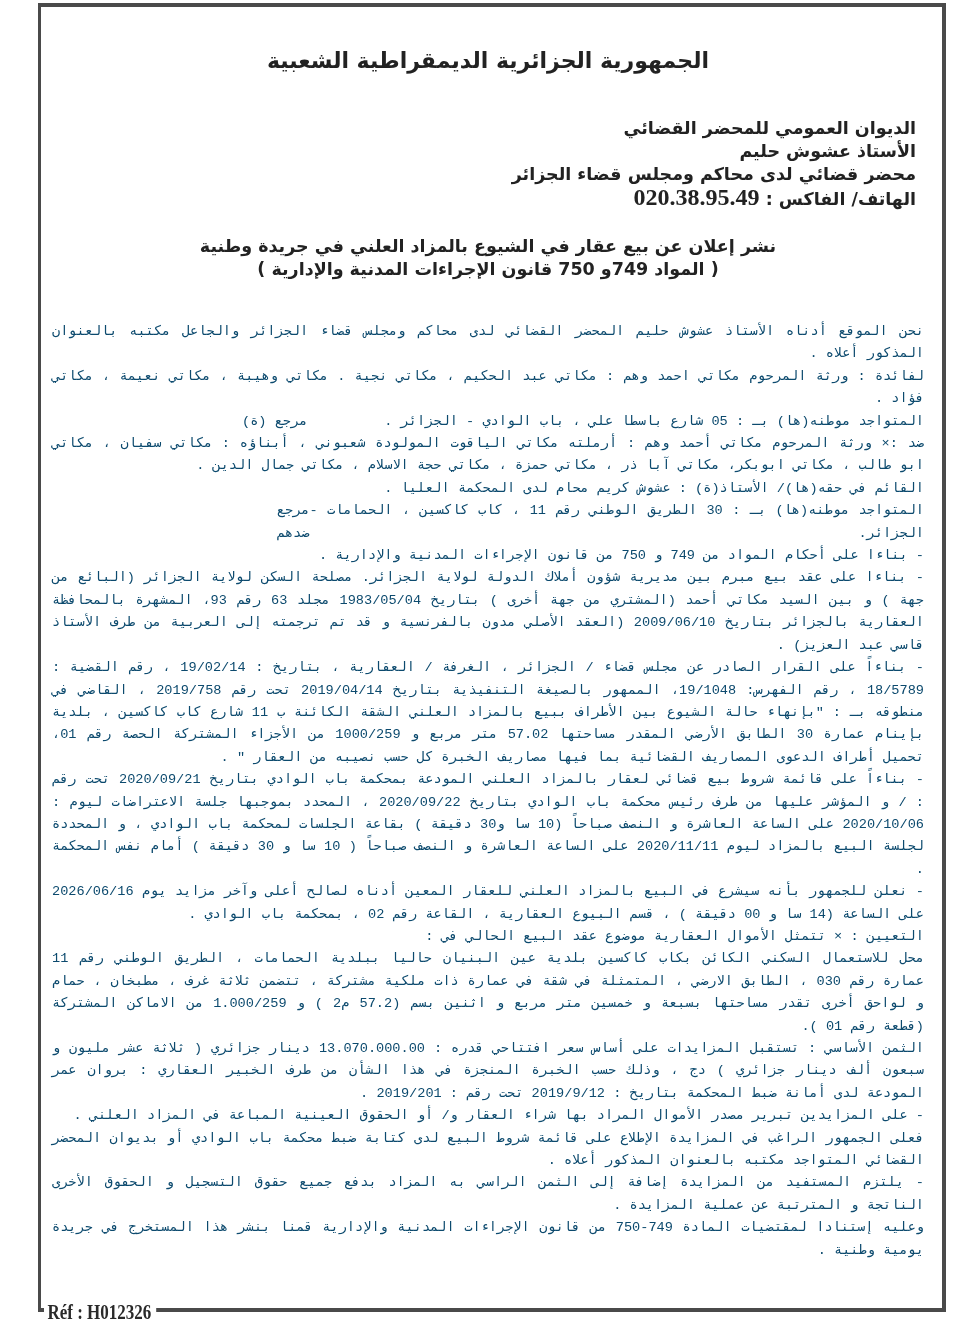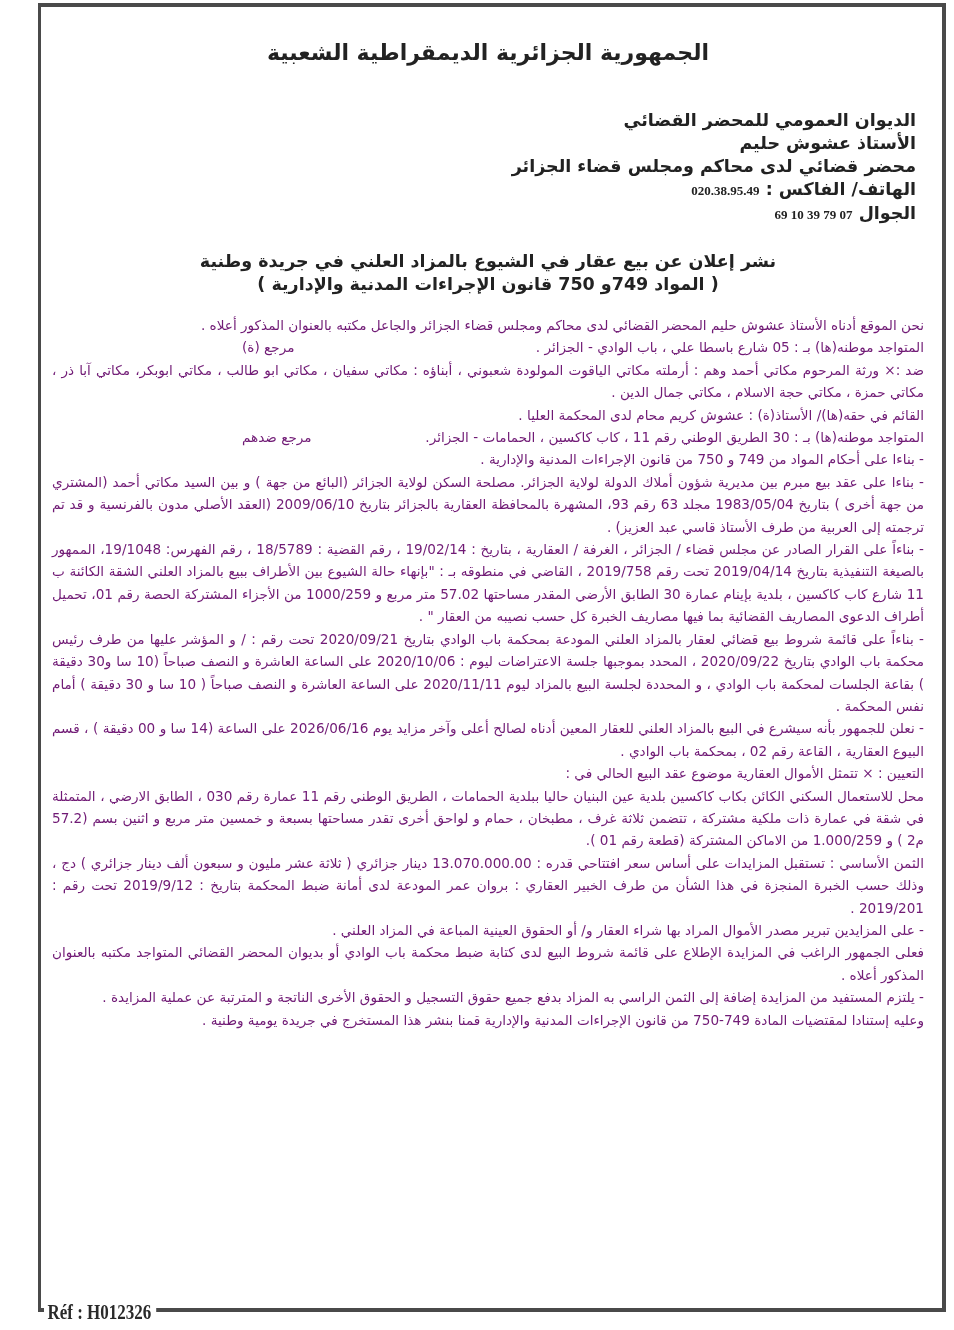--- a/index.html
+++ b/index.html
@@ -3,25 +3,25 @@
 <meta charset="utf-8">
 <style>
   html, body { margin: 0; padding: 0; background: #ffffff; }
   body { width: 954px; height: 1330px; position: relative; overflow: hidden; font-family: "DejaVu Sans", sans-serif; color: #1a1a1a; }
   .frame-top { position: absolute; left: 38px; right: 8px; top: 3px; height: 4px; background: #4a4a4a; }
   .frame-right { position: absolute; right: 8px; top: 3px; bottom: 20px; width: 4px; background: #4a4a4a; }
   .frame-left { position: absolute; left: 38px; top: 3px; bottom: 20px; width: 3px; background: #4a4a4a; }
   .frame-bottom { position: absolute; left: 38px; right: 8px; bottom: 18px; height: 4px; background: #4a4a4a; }
   .ref-label { position: absolute; left: 44px; bottom: 6px; background: #fff; padding: 0 6px 0 4px; font-family: "Liberation Serif", serif; font-weight: bold; font-size: 20px; color: #2a2a2a; letter-spacing: 0px; transform: scaleX(0.85); transform-origin: left center; }
   .content { position: absolute; left: 52px; right: 30px; top: 28px; direction: rtl; }
-  .country { text-align: center; font-weight: bold; font-size: 22px; margin: 12px 0 26px; color: #222; }
+  .country { text-align: center; font-weight: bold; font-size: 22px; margin: 20px 0 26px; color: #222; }
   .office { text-align: right; padding-right: 8px; font-weight: bold; font-size: 17.5px; line-height: 23px; color: #222; margin-top: 44px; }
-  .office .num { font-family: "Liberation Serif", serif; font-size: 13px; }
-  .notice-title { text-align: center; font-weight: bold; font-size: 17.5px; line-height: 23px; margin-top: 24px; margin-bottom: 18px; color: #222; }
-  .body { font-size: 13.6px; line-height: 22.4px; text-align: justify; color: #701a75; }
+  .office .num { font-family: "Liberation Serif", serif; font-size: 24px; }
+  .notice-title { text-align: center; font-weight: bold; font-size: 17.5px; line-height: 23px; margin-top: 24px; margin-bottom: 40px; color: #222; }
+  .body { font-size: 13.6px; line-height: 22.4px; text-align: justify; color: #0c4a6e; font-family: Liberation Mono, monospace; }
   .body p { margin: 0; }
   .row-split { display: flex; justify-content: space-between; }
   .row-split .side { padding-left: 190px; }
 </style>
 </head>
 <body>
 
 <div class="frame-top"></div>
 <div class="frame-right"></div>
 <div class="frame-left"></div>
@@ -31,33 +31,30 @@
   <div class="country">الجمهورية الجزائرية الديمقراطية الشعبية</div>
 
   <div class="office">
     <div>الديوان العمومي للمحضر القضائي</div>
     <div>الأستاذ عشوش حليم</div>
     <div>محضر قضائي لدى محاكم ومجلس قضاء الجزائر</div>
     <div>
       <span>الهاتف/ الفاكس :</span>
       <span class="num">020.38.95.49</span>
     </div>
-    <div>
-      <span>الجوال</span>
-      <span class="num">07 79 39 10 69</span>
-    </div>
   </div>
 
   <div class="notice-title">
     <div>نشر إعلان عن بيع عقار في الشيوع بالمزاد العلني في جريدة وطنية</div>
     <div>( المواد 749و 750 قانون الإجراءات المدنية والإدارية )</div>
   </div>
 
   <div class="body">
     <p>نحن الموقع أدناه الأستاذ عشوش حليم المحضر القضائي لدى محاكم ومجلس قضاء الجزائر والجاعل مكتبه بالعنوان المذكور أعلاه .</p>
+    <p>لفائدة : ورثة المرحوم مكاتي احمد وهم : مكاتي عبد الحكيم ، مكاتي نجية . مكاتي وهيبة ، مكاتي نعيمة ، مكاتي فؤاد .</p>
     <p class="row-split">
       <span>المتواجد موطنه(ها) بـ : 05 شارع باسطا علي ، باب الوادي - الجزائر .</span>
       <span class="side">مرجع (ة)</span>
     </p>
     <p>ضد :× ورثة المرحوم مكاتي أحمد وهم : أرملته مكاتي الياقوت المولودة شعبوني ، أبناؤه : مكاتي سفيان ، مكاتي ابو طالب ، مكاتي ابوبكر، مكاتي آبا ذر ، مكاتي حمزة ، مكاتي حجة الاسلام ، مكاتي جمال الدين .</p>
     <p>القائم في حقه(ها)/ الأستاذ(ة) : عشوش كريم محام لدى المحكمة العليا .</p>
     <p class="row-split">
       <span>المتواجد موطنه(ها) بـ : 30 الطريق الوطني رقم 11 ، كاب كاكسين ، الحمامات - الجزائر.</span>
       <span class="side">مرجع ضدهم</span>
     </p>

